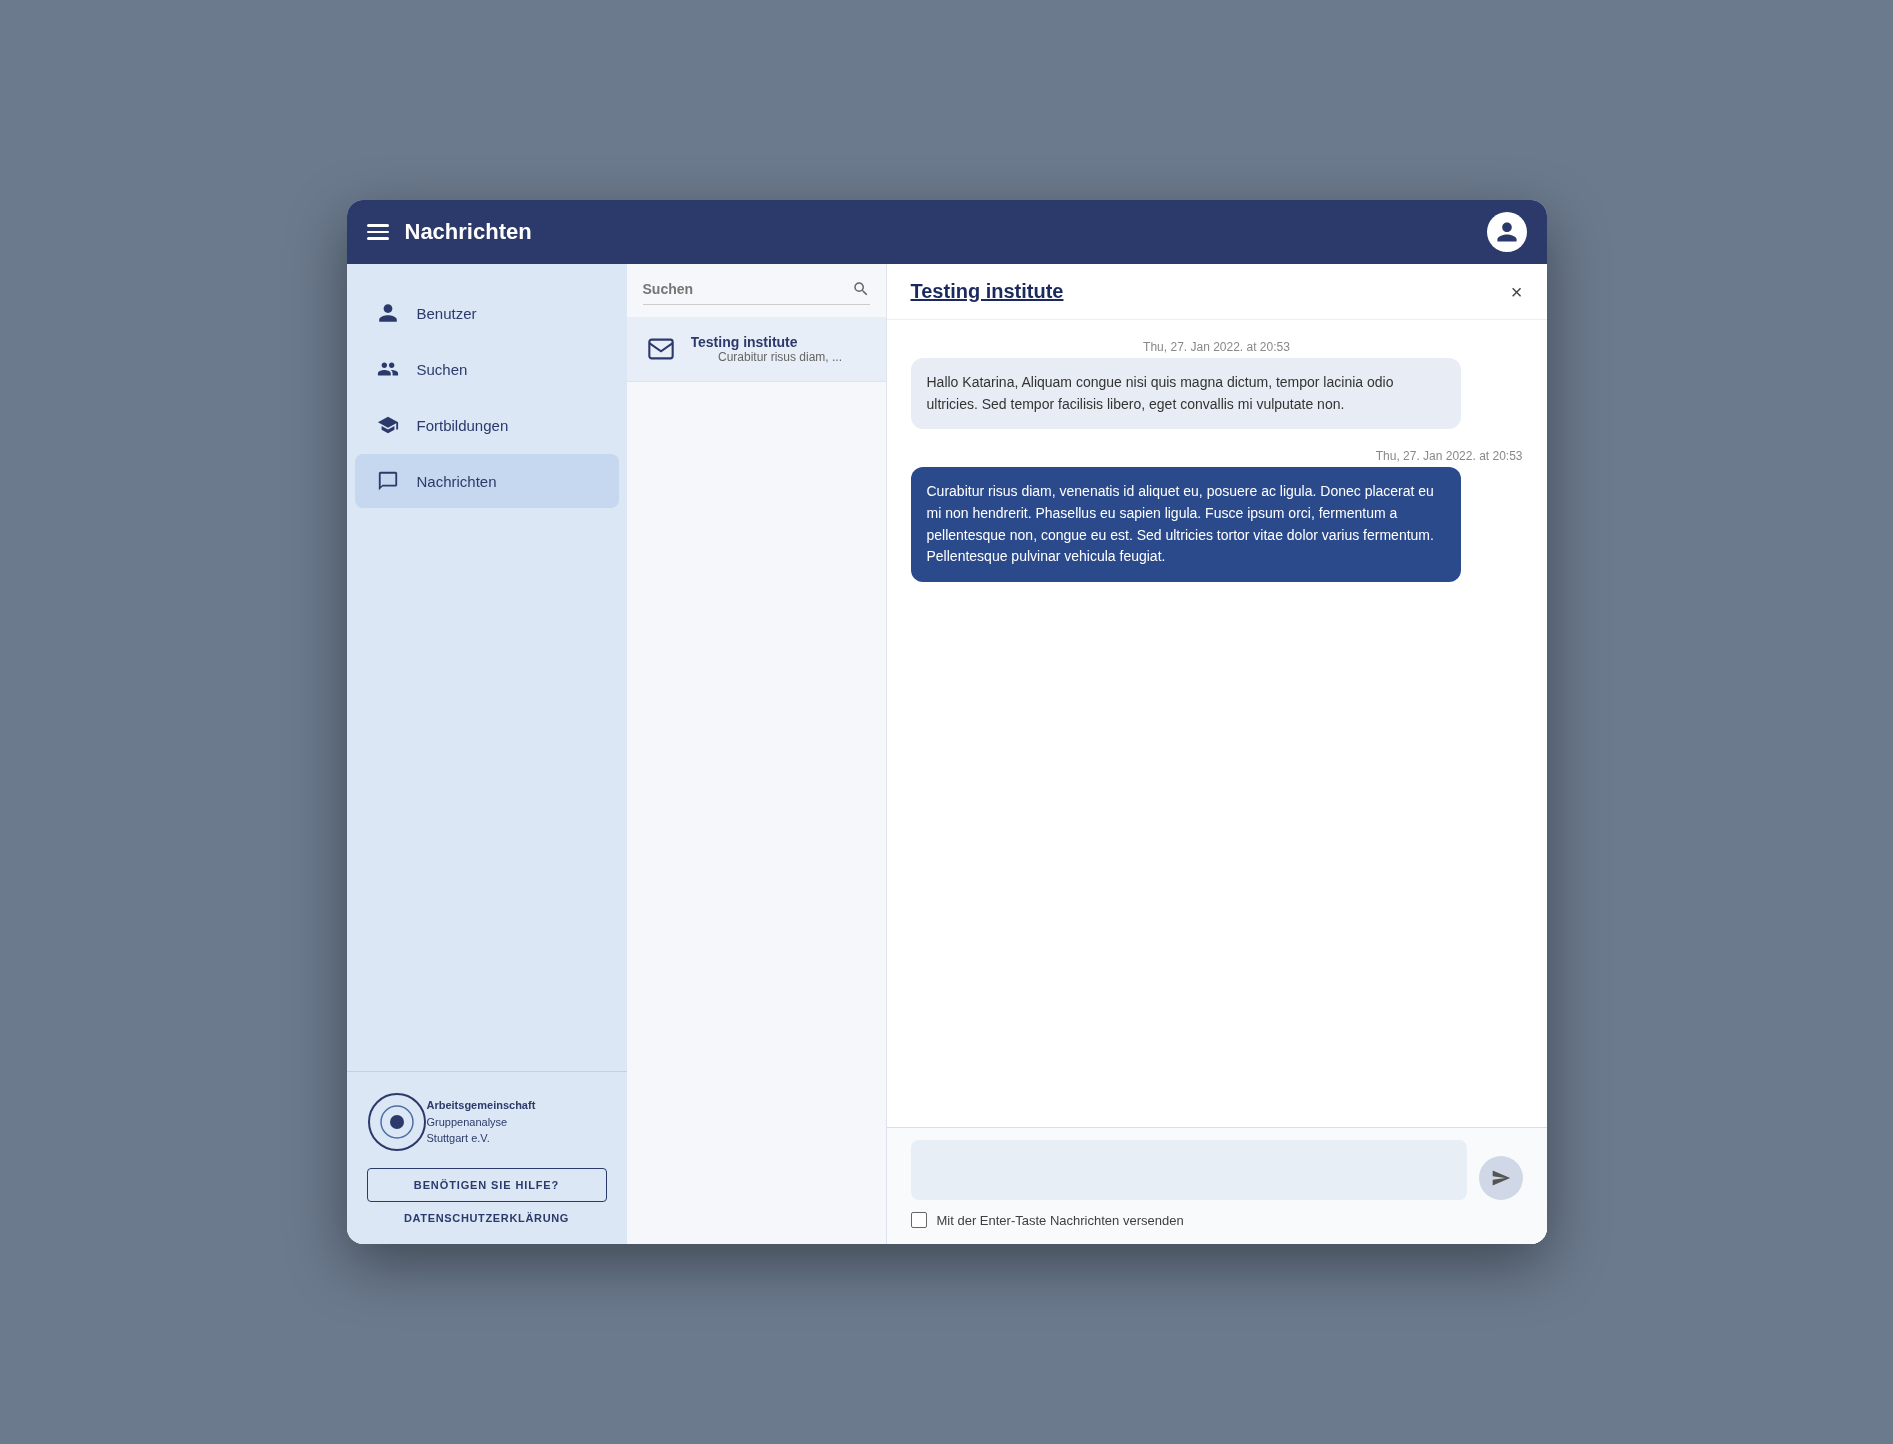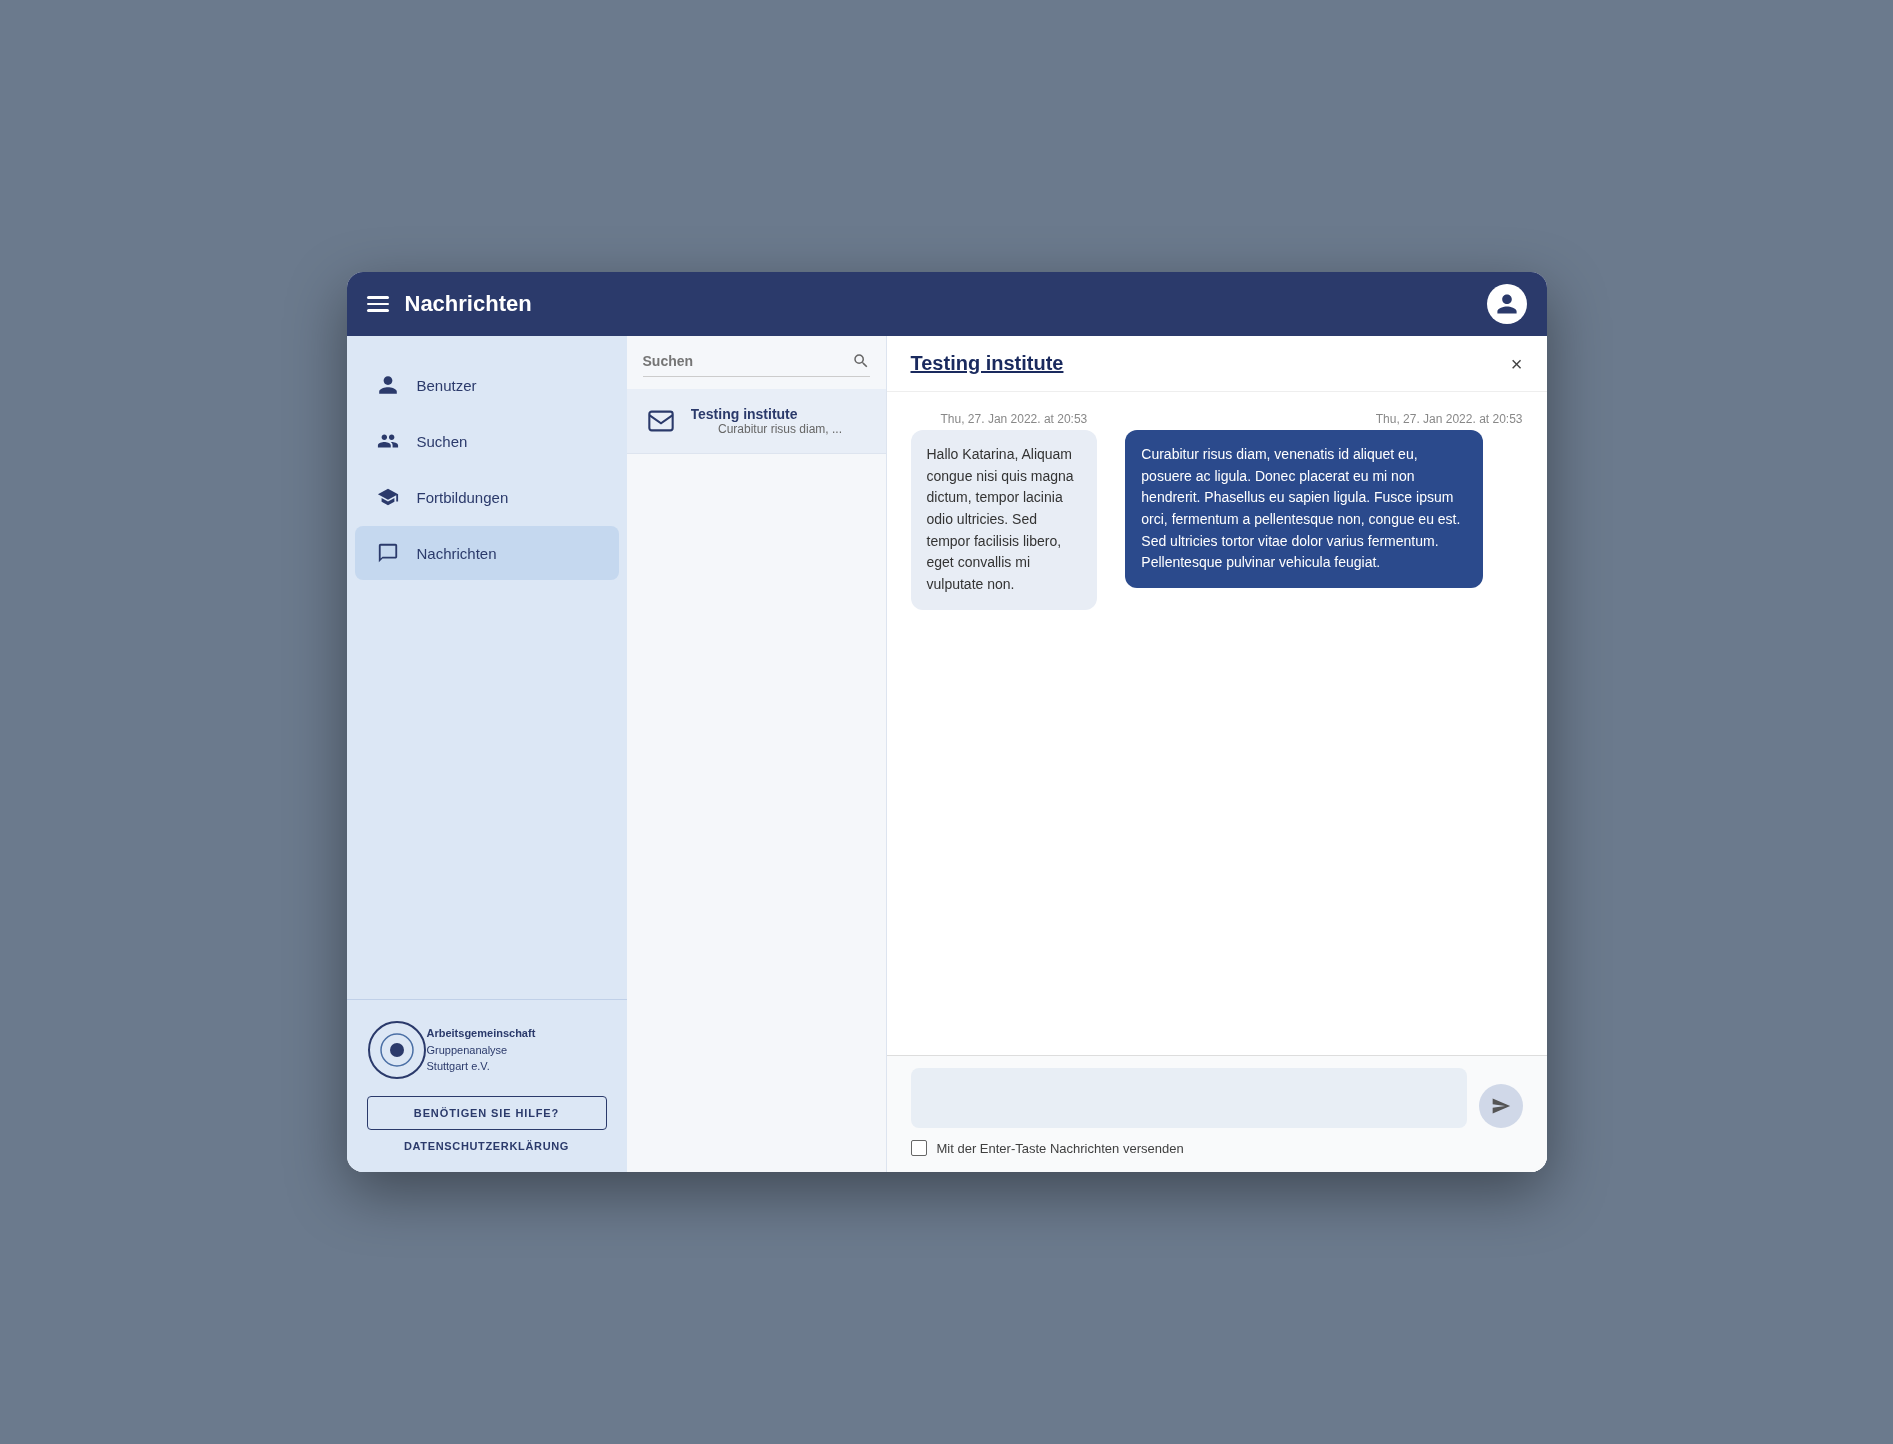--- a/index.html
+++ b/index.html
@@ -8,21 +8,21 @@
       background: #6b7a8d;
       display: flex;
       align-items: center;
       justify-content: center;
       min-height: 100vh;
       font-family: -apple-system, BlinkMacSystemFont, 'Segoe UI', Arial, sans-serif;
     }
 
     .app-container {
       width: 1200px;
-      height: 900px;
+      height: 1044px;
       border-radius: 16px;
       overflow: hidden;
       box-shadow: 0 20px 60px rgba(0,0,0,0.4);
       display: flex;
       flex-direction: column;
       background: #fff;
     }
 
     
     .header {
@@ -305,21 +305,22 @@
       color: #444;
       padding: 0;
       line-height: 1;
     }
 
     .chat-messages {
       flex: 1;
       overflow-y: auto;
       padding: 20px 24px;
       display: flex;
-      gap: 8px;
+      flex-direction: column;
+      gap: 20px;
     }
 
     .chat-timestamp {
       text-align: center;
       font-size: 12px;
       color: #888;
       margin-bottom: 4px;
     }
 
     .chat-bubble-incoming {

